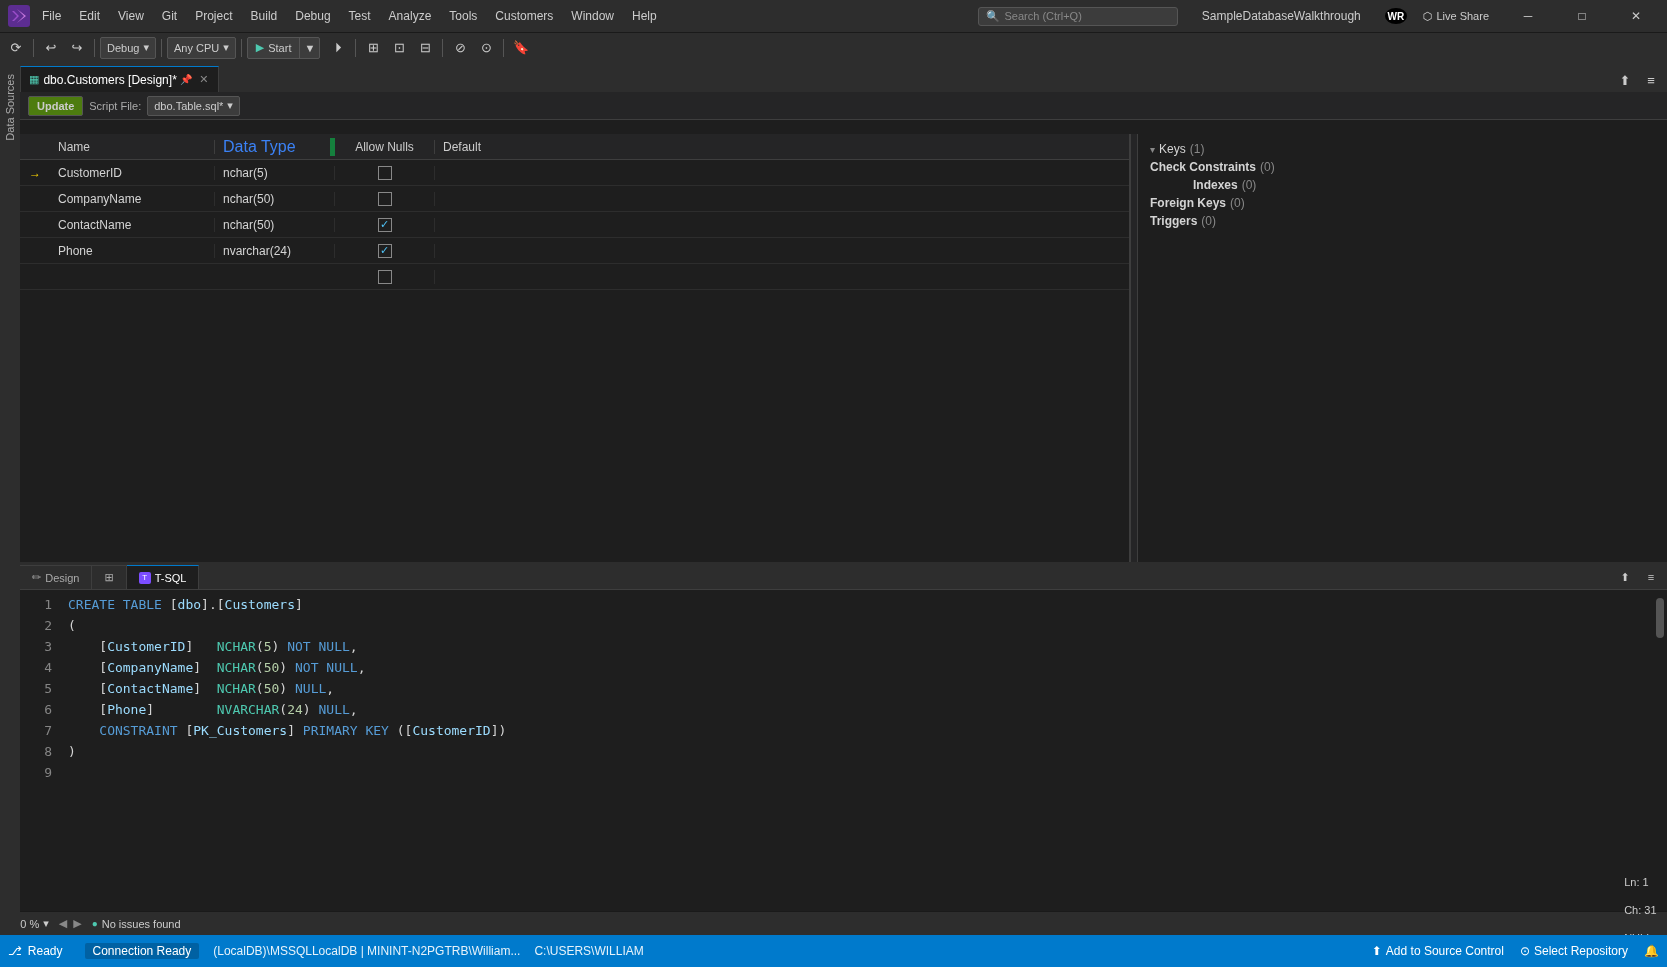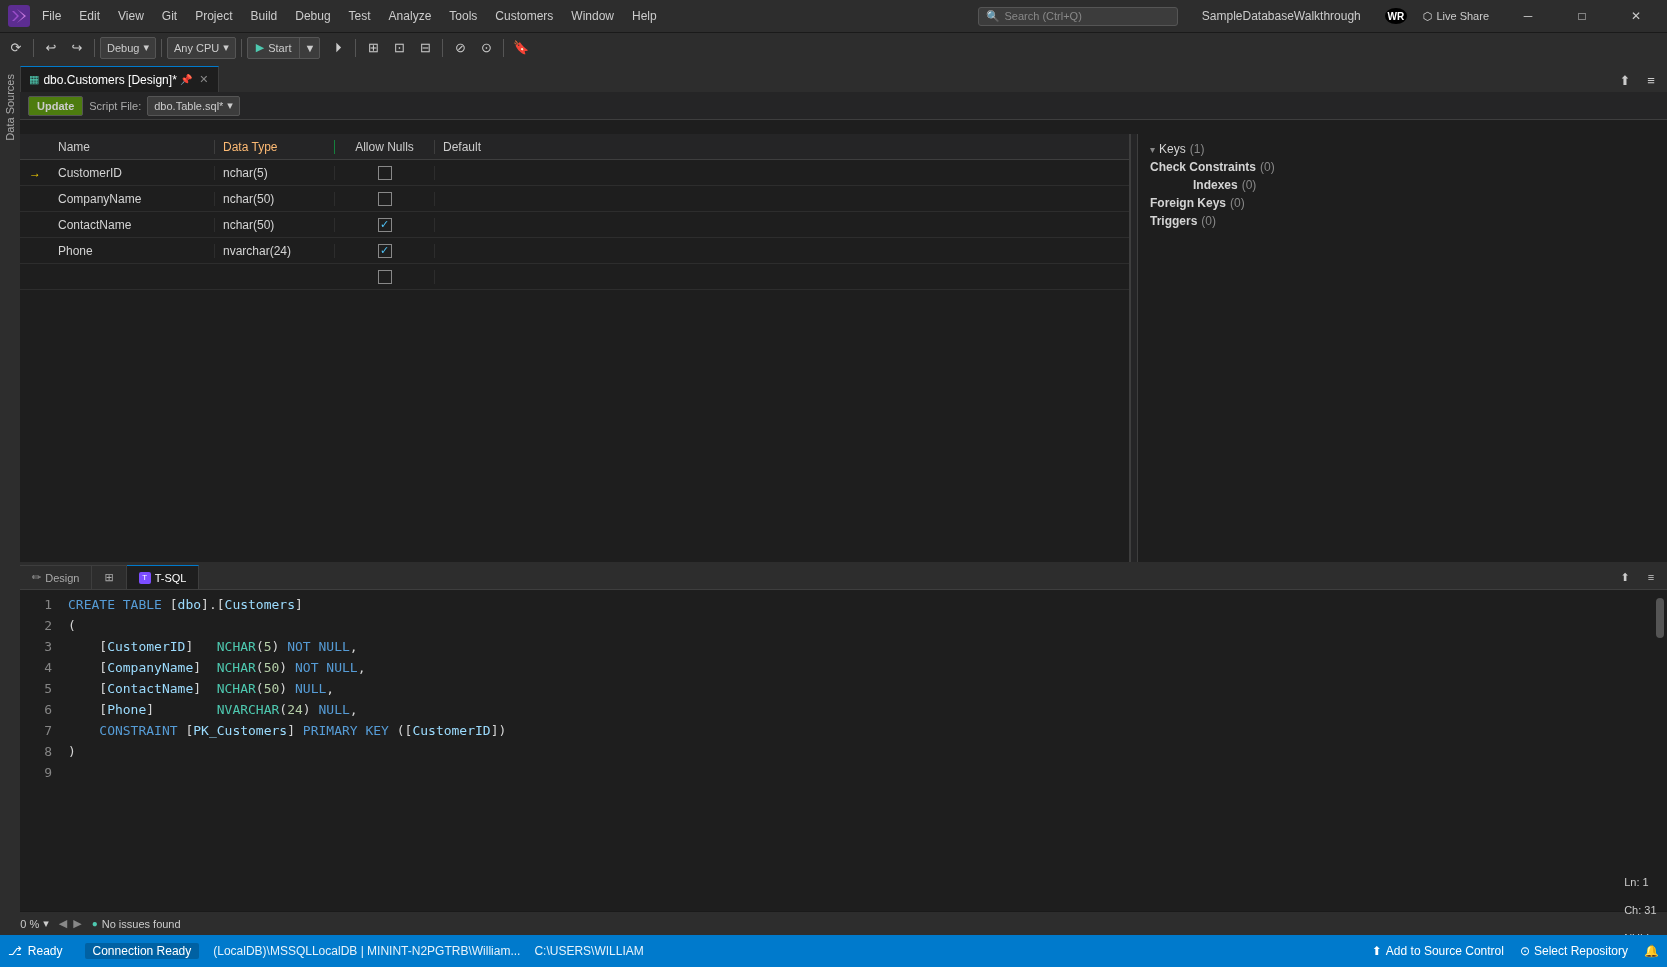--- a/index.html
+++ b/index.html
@@ -279,21 +279,21 @@
 
     
     #table-header {
       display: flex;
       background: #252526;
       border-bottom: 1px solid #3e3e3e;
       height: 26px;
       align-items: center;
     }
     .col-name-cell { width: 165px; padding: 0 8px; color: #ccc; font-size: 12px; border-right: 1px solid #3e3e3e; }
-    .col-type-cell { width: 120px; padding: 0 8px; color: #fdba74; font-size: 12px; border-right: 1px solid #15803d; }
+    .col-type-cell { width: 120px; padding: 0 8px; color: #3b82f6; font-size: 16px; border-right: 5px solid #15803d; }
     .col-null-cell { width: 100px; padding: 0 8px; color: #ccc; font-size: 12px; text-align: center; border-right: 1px solid #3e3e3e; }
     .col-default-cell { width: 120px; padding: 0 8px; color: #ccc; font-size: 12px; }
     .row-icon-cell { width: 30px; }
 
     
     .data-row {
       display: flex;
       border-bottom: 1px solid #2d2d2d;
       height: 26px;
       align-items: center;

